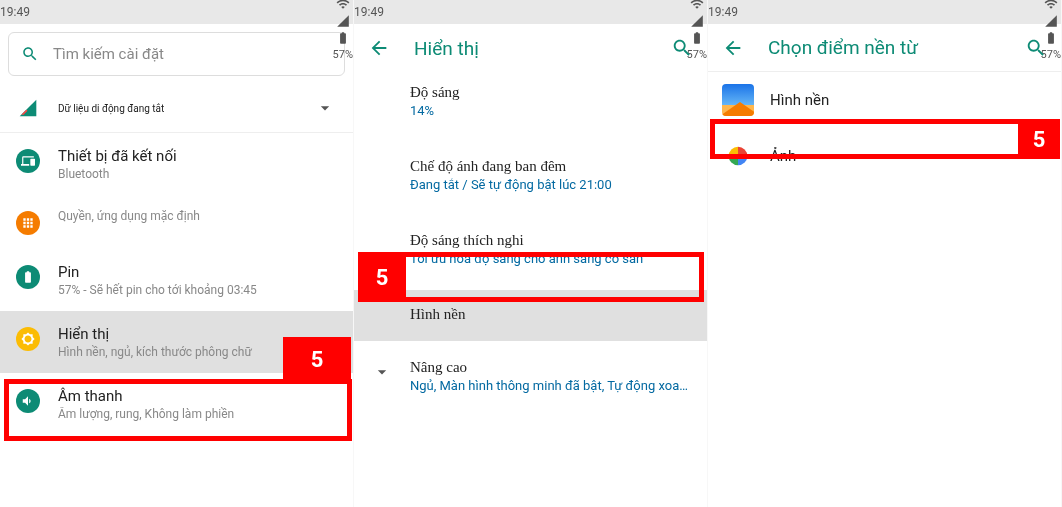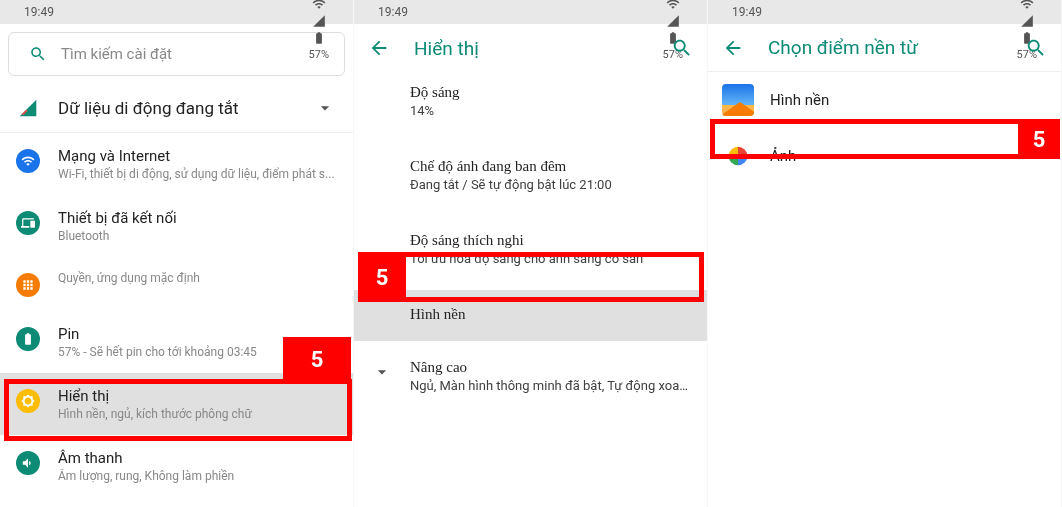--- a/index.html
+++ b/index.html
@@ -1,43 +1,43 @@
 <!DOCTYPE html>
 <html><head>
 <meta charset="utf-8">
 <style>
 * { margin: 0; padding: 0; box-sizing: border-box; font-family: Roboto, -apple-system, sans-serif; }
 body { background: #fff; width: 1062px; height: 507px; display: flex; }
 .screen { width: 354px; height: 507px; background: #fff; position: relative; border-right: 1px solid rgba(0,0,0,0.03); }
 
-.status-bar { height: 24px; background: #e8e8e8; display: flex; align-items: center; justify-content: space-between; padding: 0 24px; font-size: 12px; color: #555; }
+.status-bar { height: 24px; background: #e8e8e8; display: flex; align-items: center; justify-content: space-between; padding: 0 0; font-size: 12px; color: #555; }
 .status-left { display: flex; align-items: center; gap: 4px; }
 .status-right { display: flex; align-items: center; gap: 3px; flex-direction: column; }
 .status-right svg { width: 14px; height: 14px; }
 
-.search-box { margin: 8px; height: 44px; border: 1px solid #ddd; border-radius: 6px; display: flex; align-items: center; padding: 0 20px; gap: 14px; background: #fff; }
+.search-box { margin: 8px; height: 44px; border: 1px solid #ddd; border-radius: 6px; display: flex; align-items: center; padding: 0 12px; gap: 14px; background: #fff; }
 .search-box svg { width: 18px; height: 18px; }
 .search-box span { color: #888; font-size: 15px; }
 
 .suggest-row { padding: 14px 18px; display: flex; align-items: center; gap: 20px; border-bottom: 1px solid #eee; }
 .suggest-row .chev { margin-left: auto; }
 
 .item-row { padding: 14px 16px; display: flex; align-items: flex-start; gap: 18px; }
 .item-icon { width: 24px; height: 24px; border-radius: 50%; display: flex; align-items: center; justify-content: center; flex-shrink: 0; margin-top: 2px; }
 .item-text { flex: 1; min-width: 0; }
 .item-title { font-size: 15px; color: #222; margin-bottom: 2px; }
 .item-sub { font-size: 12px; color: #888; white-space: nowrap; overflow: hidden; text-overflow: ellipsis; }
 
 .app-bar { height: 48px; display: flex; align-items: center; padding: 0 14px; gap: 24px; }
 .app-bar .title { font-size: 19px; color: #0d8b75; }
 .app-bar .search-btn { margin-left: auto; }
 
 .setting-row { padding: 12px 16px 12px 56px; }
 .setting-title { font-size: 15px; color: #222; margin-bottom: 2px; font-family: Liberation Serif, serif; }
-.setting-sub { font-size: 13px; color: #404040; white-space: nowrap; overflow: hidden; text-overflow: ellipsis; }
+.setting-sub { font-size: 13px; color: #0369a1; white-space: nowrap; overflow: hidden; text-overflow: ellipsis; }
 
 .adv-row { padding: 12px 16px; display: flex; align-items: flex-start; gap: 16px; justify-content: flex-end; }
 .adv-row .chev { width: 24px; display: flex; justify-content: center; margin-top: 3px; }
 .adv-row .txt { flex: 1; min-width: 0; }
 
 .wp-row { padding: 12px 14px; display: flex; align-items: center; gap: 16px; }
 .wp-thumb { width: 32px; height: 32px; border-radius: 4px; flex-shrink: 0; }
 .wp-label { font-size: 15px; color: #222; }
 
 .hl-box { position: absolute; border: 5px solid #f00; pointer-events: none; }
@@ -94,37 +94,26 @@
         <path d="M15.5 14h-.79l-.28-.27C15.41 12.59 16 11.11 16 9.5 16 5.91 13.09 3 9.5 3S3 5.91 3 9.5 5.91 16 9.5 16c1.61 0 3.09-.59 4.23-1.57l.27.28v.79l5 4.99L20.49 19l-4.99-5zm-6 0C7.01 14 5 11.99 5 9.5S7.01 5 9.5 5 14 7.01 14 9.5 11.99 14 9.5 14z"></path>
       </svg>
     <span>Tìm kiếm cài đặt</span>
   </div>
 
   <div class="suggest-row">
     <svg width="20" height="20" viewBox="0 0 24 24" fill="#0d8b75">
         <path d="M2 22h20V2L2 22z"></path>
         <path d="M4 20l6-6 1.4 1.4L6.8 20H4z" fill="#f44"></path>
       </svg>
-    <span style="font-size:17px;color:#222">Dữ liệu di động đang tắt</span>
+    <span style="font-size:10px;color:#222">Dữ liệu di động đang tắt</span>
     <svg class="chev" width="20" height="20" viewBox="0 0 24 24" fill="#555">
         <path d="M7 10l5 5 5-5z"></path>
       </svg>
   </div>
 
-  <div class="item-row">
-    <div class="item-icon" style="background:#1a73e8">
-        <svg width="14" height="14" viewBox="0 0 24 24" fill="#fff">
-          <path d="M1 9l2 2c4.97-4.97 13.03-4.97 18 0l2-2C16.93 2.93 7.08 2.93 1 9zm8 8l3 3 3-3c-1.65-1.66-4.34-1.66-6 0zm-4-4l2 2c2.76-2.76 7.24-2.76 10 0l2-2C15.14 9.14 8.87 9.14 5 13z"></path>
-        </svg>
-      </div>
-    <div class="item-text">
-      <div class="item-title">Mạng và Internet</div>
-      <div class="item-sub">Wi-Fi, thiết bị di động, sử dụng dữ liệu, điểm phát s...</div>
-    </div>
-  </div>
 
   <div class="item-row">
     <div class="item-icon" style="background:#0d8b75">
         <svg width="14" height="14" viewBox="0 0 24 24" fill="#fff">
           <path d="M4 6h18V4H4c-1.1 0-2 .9-2 2v11H0v3h14v-3H4V6zm19 2h-6c-.55 0-1 .45-1 1v10c0 .55.45 1 1 1h6c.55 0 1-.45 1-1V9c0-.55-.45-1-1-1z"></path>
         </svg>
       </div>
     <div class="item-text">
       <div class="item-title">Thiết bị đã kết nối</div>
       <div class="item-sub">Bluetooth</div>

